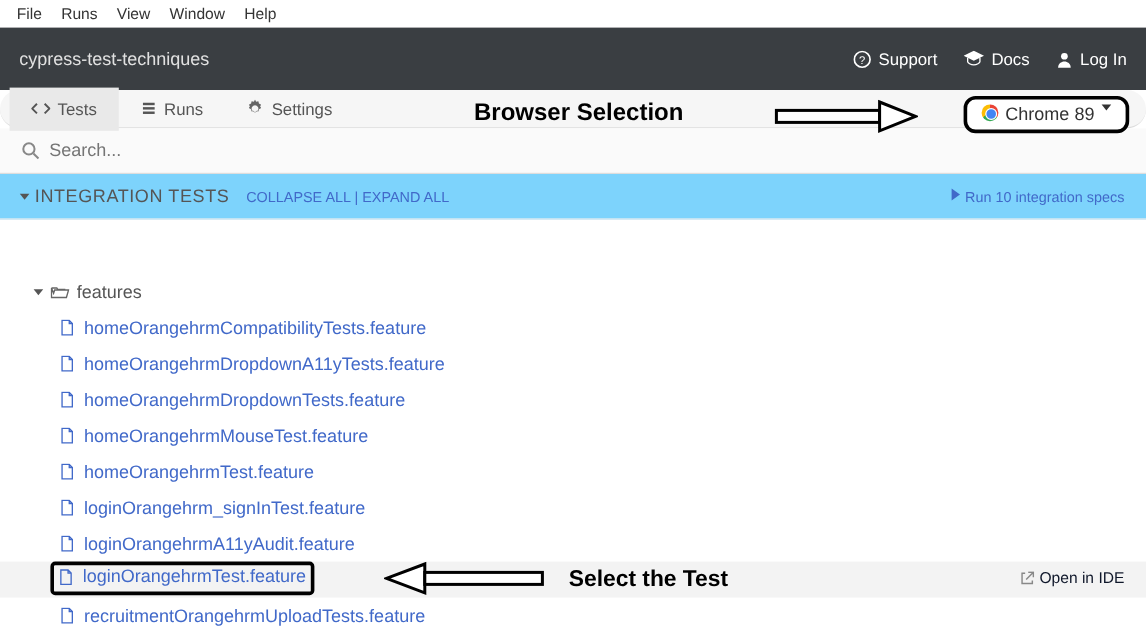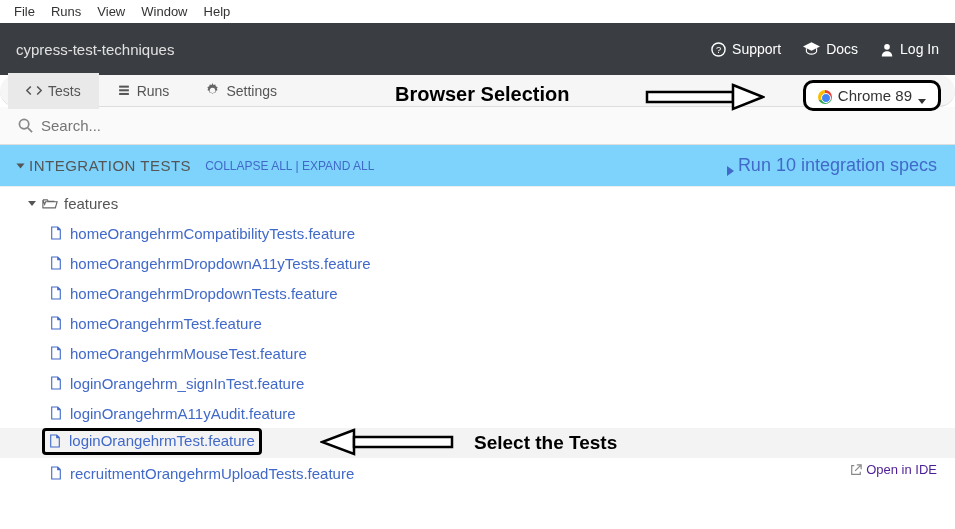--- a/index.html
+++ b/index.html
@@ -9,43 +9,43 @@
     .header { background: #3a3e42; color: #fff; display: flex; align-items: center; justify-content: space-between; padding: 8px 16px; height: 52px;}
     .header-left { font-size: 15px; color: #e1e1e1; }
     .header-right { display: flex; gap: 22px; align-items: center; }
     .header-right .hitem { display: inline-flex; align-items: center; gap: 6px; color: #fff; font-size: 14px;}
     .tabs { display: flex; align-items: center; border-bottom: 1px solid #ddd; background: #f6f6f6; height: 32px; padding: 0 8px; position: relative; border-radius: 18px;}
     .tab { display: inline-flex; align-items: center; gap: 6px; padding: 10px 18px; color: #555; font-size: 14px; }
     .tab.active { background: #e9e9e9; }
     .tab svg, .hitem svg { flex-shrink: 0; }
     .annotation-browser { position: absolute; left: 395px; top: 8px; font-weight: 700; font-size: 20px; font-family: Arial, sans-serif; color: #000; }
     .arrow-right { position: absolute; left: 645px; top: 8px; }
-    .browser-sel { position: absolute; right: 14px; top: 5px; background: #fff; border: 3px solid #000; border-radius: 10px; padding: 4px 12px; display: inline-flex; align-items: flex-end; gap: 6px; font-size: 15px;}
+    .browser-sel { position: absolute; right: 14px; top: 5px; background: #fff; border: 3px solid #000; border-radius: 10px; padding: 4px 12px; display: inline-flex; align-items: flex-start; gap: 6px; font-size: 15px;}
     .chrome-circle { width: 14px; height: 14px; border-radius: 50%; background: conic-gradient(#ea4335 0 120deg, #34a853 120deg 240deg, #fbbc05 240deg 360deg); position: relative; }
     .chrome-circle::after { content:''; position:absolute; top:3px; left:3px; width:8px; height:8px; background:#4285f4; border:1px solid #fff; border-radius:50%; }
     .caret-down { width: 0; height: 0; border-left: 4px solid transparent; border-right: 4px solid transparent; border-top: 5px solid #333; display:inline-block;}
     .searchbar { display: flex; align-items: center; gap: 8px; padding: 10px 18px; border-bottom: 1px solid #ddd; color: #888; background:#fafafa;}
     .searchbar input { border: none; outline: none; font-size: 15px; background: transparent; flex: 1; color: #333; }
     .section-hdr { display: flex; align-items: center; padding: 10px 18px; border-bottom: 1px solid #eee; background:#7dd3fc;}
     .caret-right-sm { width: 0; height: 0; border-top: 4px solid transparent; border-bottom: 4px solid transparent; border-left: 5px solid #555; display:inline-block; transform: rotate(90deg); margin-right:6px;}
     .section-title { font-size: 15px; letter-spacing: 0.5px; color: #555; }
     .section-links { margin-left: 14px; font-size: 12px; color: #4169c9; }
-    .section-run { margin-left: auto; color: #4169c9; font-size: 18px; display:inline-flex; align-items:flex-end; gap:4px;}
+    .section-run { margin-left: auto; color: #4169c9; font-size: 12px; display:inline-flex; align-items:flex-start; gap:4px;}
     .tree { padding: 2px 0; }
-    .folder-row { display: flex; align-items: center; gap: 6px; padding: 6px 0 6px 28px; color: #555; font-size: 15px;}
+    .folder-row { display: flex; align-items: center; gap: 6px; padding: 6px 0 6px 28px; color: #555; font-size: 15px; margin-top: 44px;}
     .caret-open { width: 0; height: 0; border-left: 4px solid transparent; border-right: 4px solid transparent; border-top: 5px solid #555; display:inline-block;}
     .file-row { display: flex; align-items: center; gap: 8px; padding: 6px 0 6px 50px; font-size: 15px; position:relative; height:30px;}
     .file-row a { color: #4169c9; text-decoration: none; display:inline-flex; align-items:center; gap:8px;}
     .file-icon { width: 12px; height: 14px; flex-shrink:0;}
     .file-row.highlighted { background: #f3f3f3; }
     .highlight-box { position:absolute; left:42px; top:0px; border:3px solid #000; border-radius:4px; padding: 1px 4px; pointer-events:none;}
     .highlight-box .file-row-inner { display:inline-flex; align-items:center; gap:8px; color:#4169c9; font-size:15px;}
     .arrow-left-annot { position: absolute; left: 320px; top: 0px; }
     .annotation-select { position: absolute; left: 474px; top: 4px; font-weight: 700; font-size: 19px; font-family: Arial, sans-serif; color: #000; }
-    .open-ide { position: absolute; right: 18px; top: 6px; color: #4c1d95; font-size: 13px; display:inline-flex; align-items:center; gap:4px;margin-top:28px;}
+    .open-ide { position: absolute; right: 18px; top: 6px; color: #0f172a; font-size: 13px; display:inline-flex; align-items:center; gap:4px;}
     .play-tri { width:0; height:0; border-top:5px solid transparent; border-bottom:5px solid transparent; border-left:7px solid #4169c9; display:inline-block;}
     #file-list { }
   </style>
 </head>
 <body>
 
 <div class="menubar">
   <span>File</span>
   <span>Runs</span>
   <span>View</span>
@@ -167,29 +167,29 @@
             <path d="M2 1 h7 l3 3 v11 h-10 Z M9 1 v3 h3"></path>
           </svg>
           <span>homeOrangehrmDropdownTests.feature</span>
         </a>
       </div>
       <div class="file-row">
         <a href="#">
           <svg class="file-icon" viewBox="0 0 14 16" fill="none" stroke="#4169c9" stroke-width="1.3">
             <path d="M2 1 h7 l3 3 v11 h-10 Z M9 1 v3 h3"></path>
           </svg>
+          <span>homeOrangehrmMouseTest.feature</span>
+        </a>
+      </div>
+      <div class="file-row">
+        <a href="#">
+          <svg class="file-icon" viewBox="0 0 14 16" fill="none" stroke="#4169c9" stroke-width="1.3">
+            <path d="M2 1 h7 l3 3 v11 h-10 Z M9 1 v3 h3"></path>
+          </svg>
           <span>homeOrangehrmTest.feature</span>
-        </a>
-      </div>
-      <div class="file-row">
-        <a href="#">
-          <svg class="file-icon" viewBox="0 0 14 16" fill="none" stroke="#4169c9" stroke-width="1.3">
-            <path d="M2 1 h7 l3 3 v11 h-10 Z M9 1 v3 h3"></path>
-          </svg>
-          <span>homeOrangehrmMouseTest.feature</span>
         </a>
       </div>
       <div class="file-row">
         <a href="#">
           <svg class="file-icon" viewBox="0 0 14 16" fill="none" stroke="#4169c9" stroke-width="1.3">
             <path d="M2 1 h7 l3 3 v11 h-10 Z M9 1 v3 h3"></path>
           </svg>
           <span>loginOrangehrm_signInTest.feature</span>
         </a>
       </div>
@@ -205,21 +205,21 @@
         <div class="highlight-box"><span class="file-row-inner">
             <svg class="file-icon" viewBox="0 0 14 16" fill="none" stroke="#4169c9" stroke-width="1.3">
               <path d="M2 1 h7 l3 3 v11 h-10 Z M9 1 v3 h3"></path>
             </svg>
             <span>loginOrangehrmTest.feature</span>
           </span></div>
         <svg class="arrow-left-annot" width="135" height="28" viewBox="0 0 135 28">
           <path d="M34 2 L2 14 L34 26 Z" fill="#fff" stroke="#000" stroke-width="2.5"></path>
           <rect x="34" y="9" width="98" height="10" fill="#fff" stroke="#000" stroke-width="2.5"></rect>
         </svg>
-        <span class="annotation-select">Select the Tests</span>
+        <span class="annotation-select">Select the Test</span>
         <span class="open-ide">
           <svg width="12" height="12" viewBox="0 0 14 14" fill="none" stroke="#888" stroke-width="1.4">
             <path d="M5 2 h-3 v10 h10 v-3 M8 1 h5 v5 M13 1 l-7 7"></path>
           </svg>
           <span>Open in IDE</span>
         </span>
       </div>
       <div class="file-row">
         <a href="#">
           <svg class="file-icon" viewBox="0 0 14 16" fill="none" stroke="#4169c9" stroke-width="1.3">

